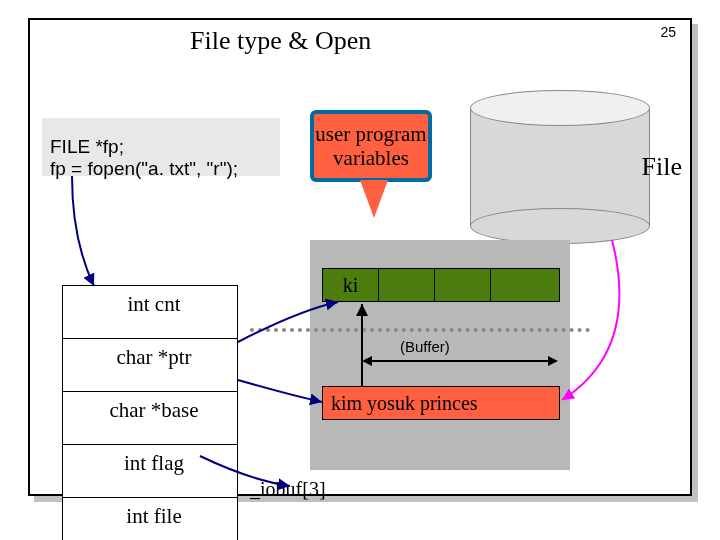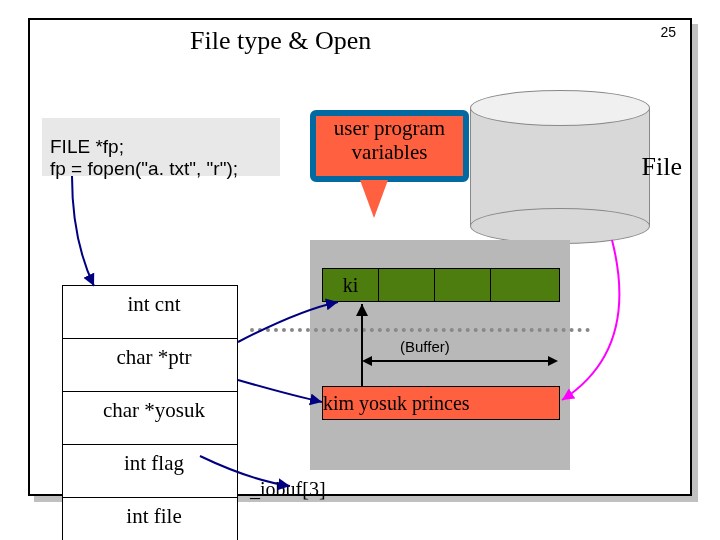--- a/index.html
+++ b/index.html
@@ -50,26 +50,27 @@
     height: 58px;
     background: #e8e8e8;
     padding: 18px 8px;
     font-size: 19px;
     line-height: 22px;
   }
   .callout {
     position: absolute;
     left: 310px;
     top: 110px;
-    width: 159px;
+    width: 122px;
     height: 72px;
     background: #ff6040;
-    border: 6px solid #0369a1;
+    border: 4px solid #0369a1;
     border-radius: 6px;
     text-align: center;
+    padding-top: 8px;
     font-family: "Times New Roman", serif;
     font-size: 21px;
     line-height: 24px;
   }
   .callout-tail {
     position: absolute;
     left: 360px;
     top: 180px;
     width: 0; height: 0;
     border-left: 14px solid transparent;
@@ -195,20 +196,21 @@
     border-top: 5px solid transparent;
     border-bottom: 5px solid transparent;
   }
   .arrow-dbl::before { left: -8px; border-right: 10px solid #000; }
   .arrow-dbl::after { right: -8px; border-left: 10px solid #000; }
   .kim-row {
     top: 386px;
     height: 34px;
     background: #ff6040;
     text-align: left;
+    padding-left: 8px;
     font-family: "Times New Roman", serif;
     font-size: 20px;
     line-height: 32px;
   }
   .iobuf {
     position: absolute;
     left: 234px;
     top: 478px;
     font-family: "Times New Roman", serif;
     font-size: 20px;
@@ -256,21 +258,21 @@
 
 <div class="dashed"></div>
 <div class="buffer-label">(Buffer)</div>
 <div class="arrow-dbl"></div>
 
 <div class="buf-row kim-row">kim yosuk princes</div>
 
 <div class="struct">
   <div class="struct-row">int cnt</div>
   <div class="struct-row">char *ptr</div>
-  <div class="struct-row">char *yosuk</div>
+  <div class="struct-row">char *base</div>
   <div class="struct-row">int flag</div>
   <div class="struct-row">int file</div>
 </div>
 
 <div class="iobuf">_iobuf[3]</div>
 
 <svg class="lines">
   <defs>
     <marker id="ah" markerWidth="8" markerHeight="8" refX="6" refY="3" orient="auto">
       <path d="M0,0 L6,3 L0,6 Z" fill="#000080"></path>

